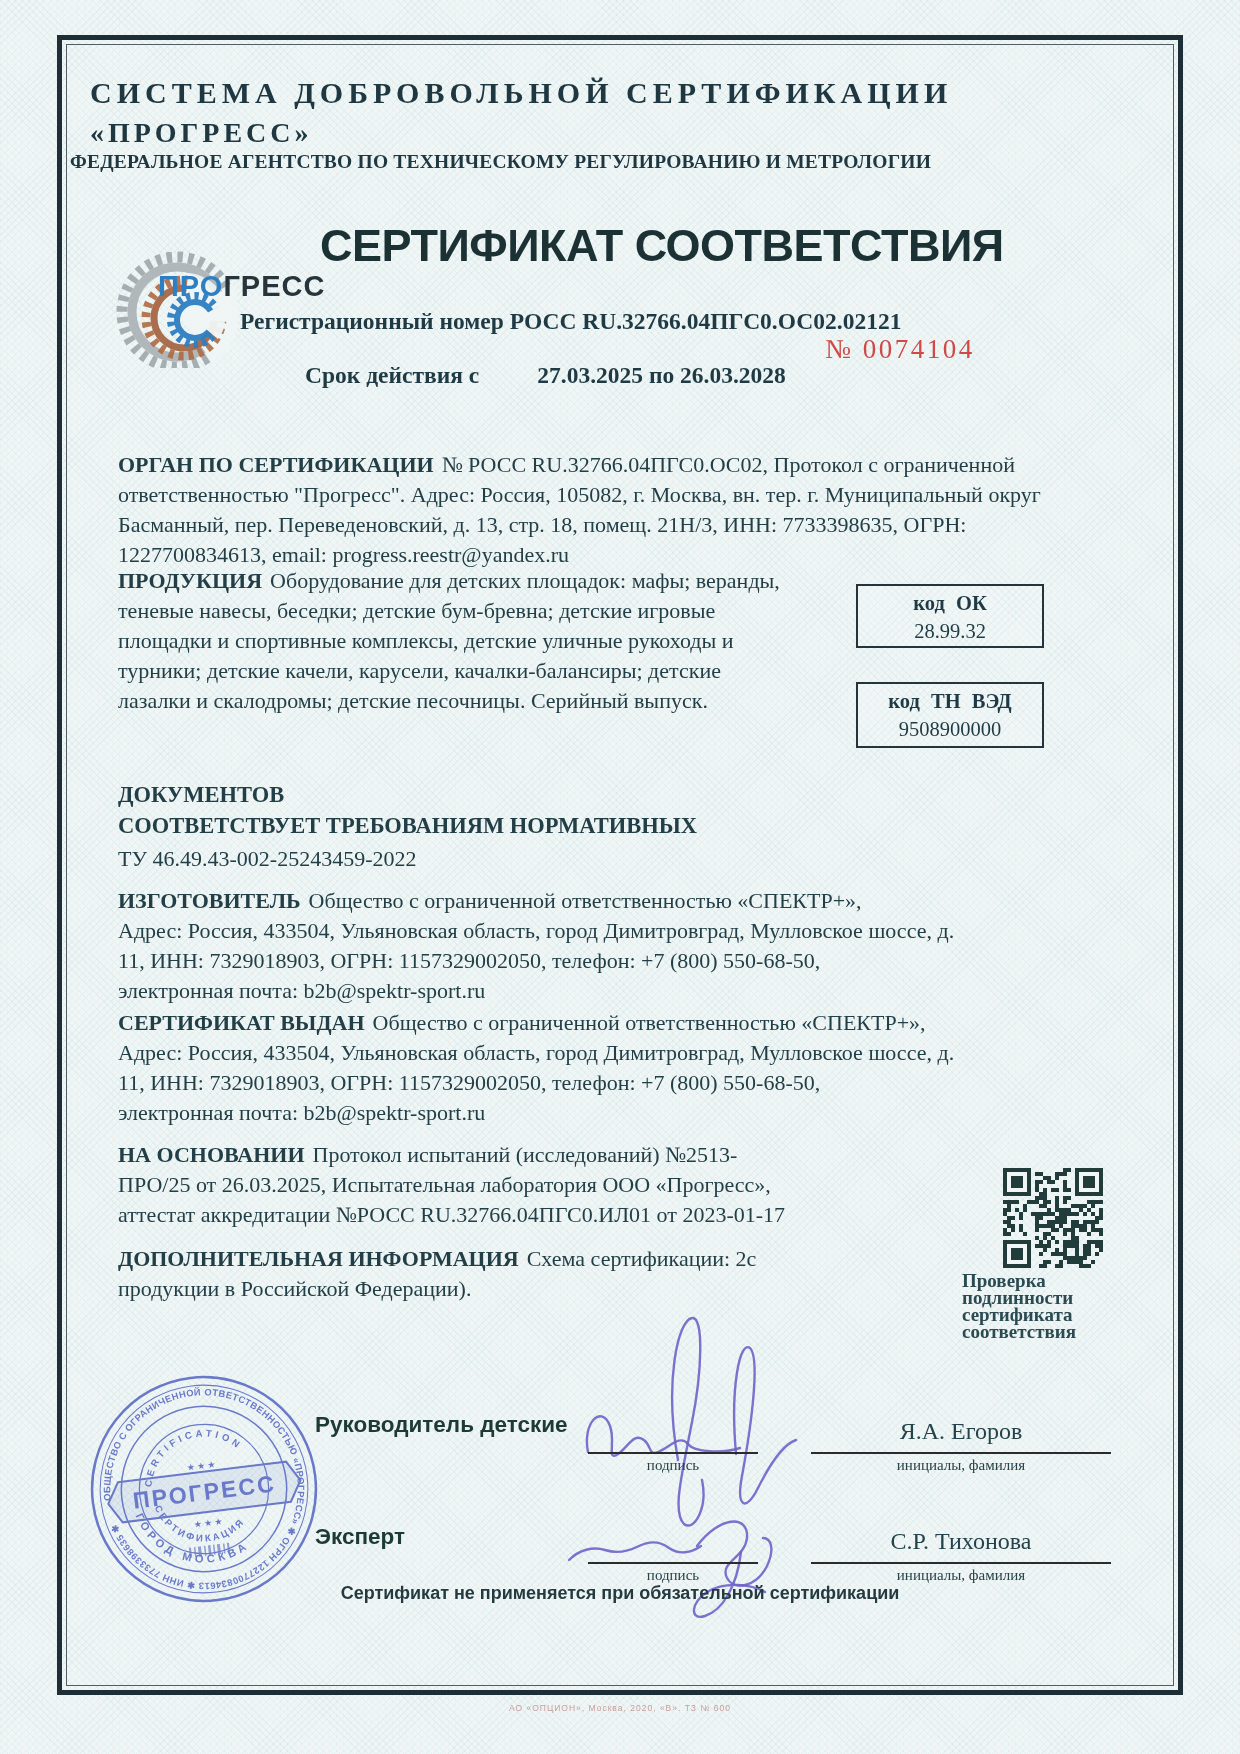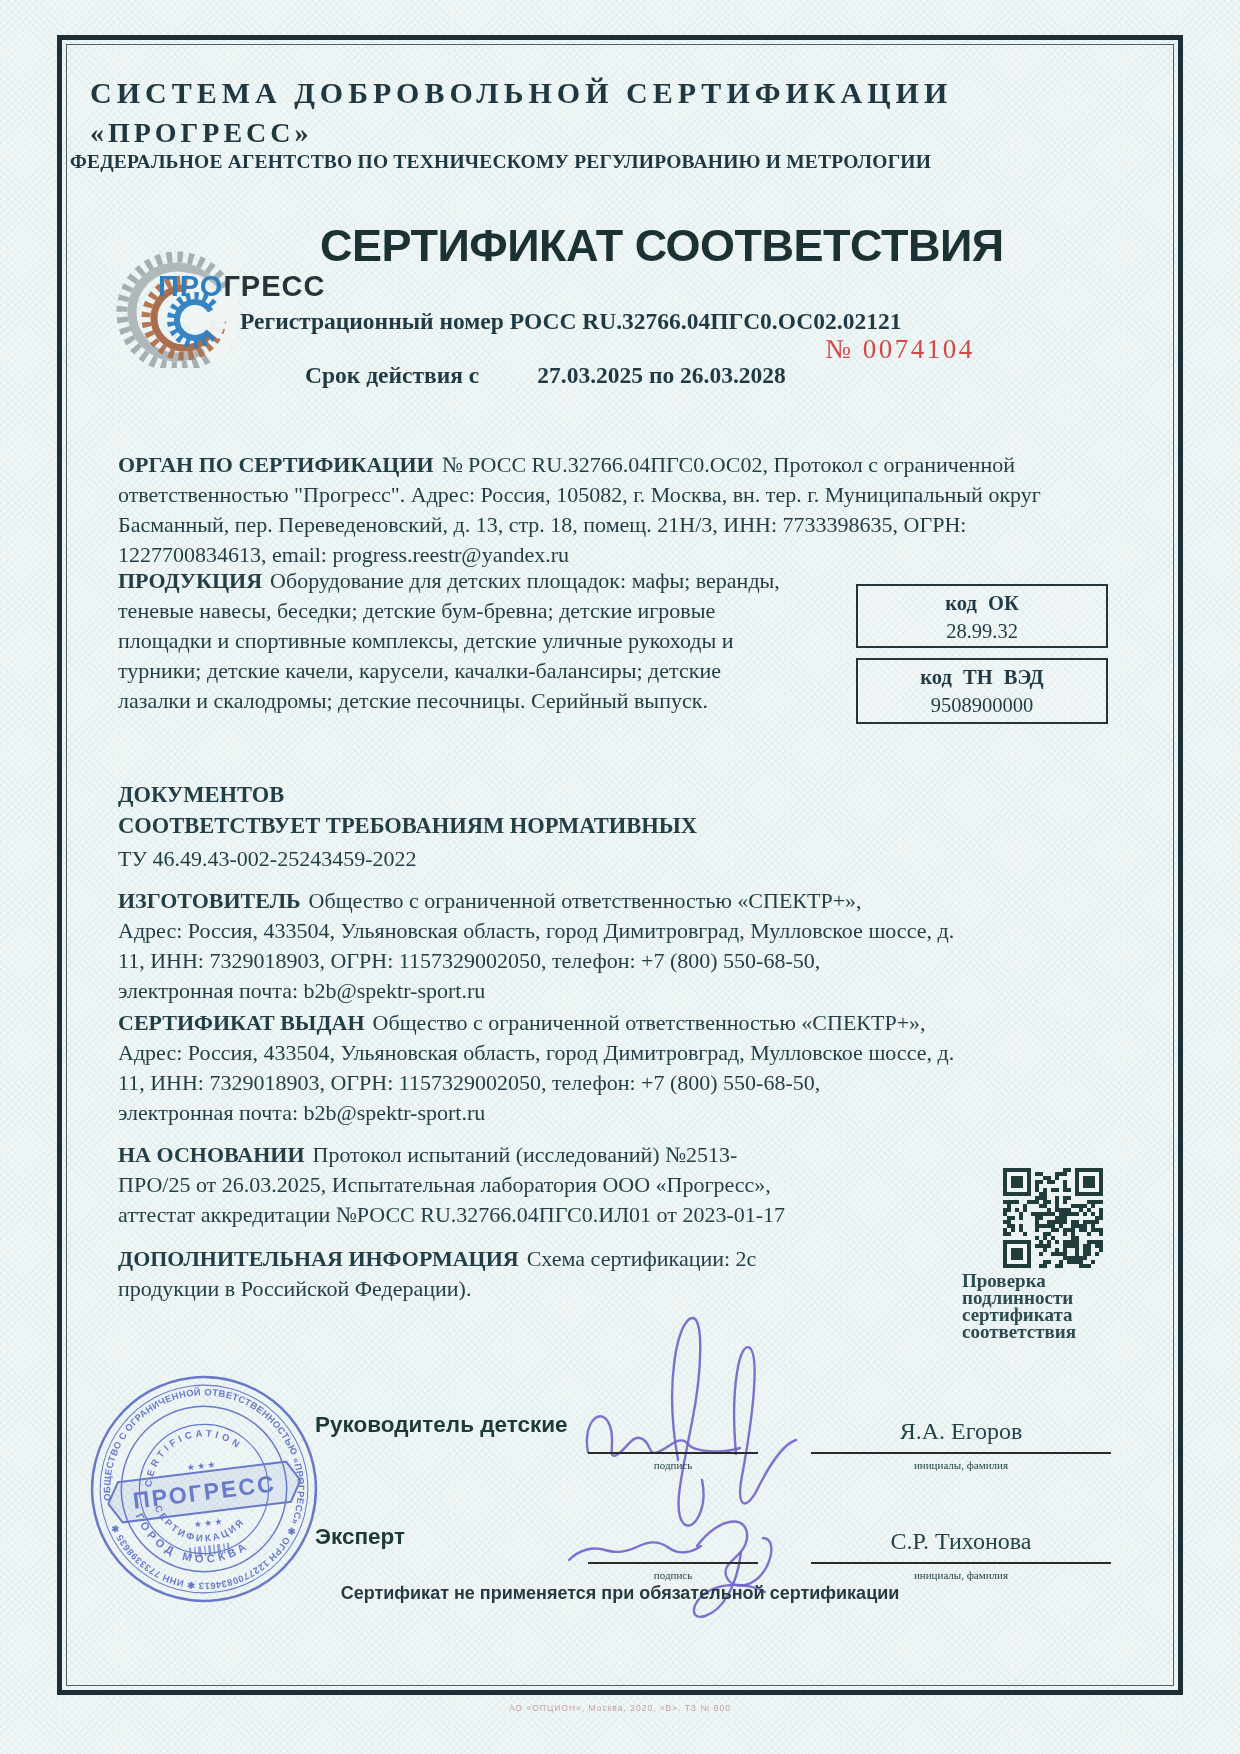--- a/index.html
+++ b/index.html
@@ -32,37 +32,37 @@
   }
   .regline{left:240px; top:308px; width:800px; font-weight:bold; font-size:23.5px; color:#1f3a44;}
   .serial{left:780px; top:334px; width:240px; font-size:27px; letter-spacing:2.5px; color:#cf4a47; text-align:center;}
   .validity{left:305px; top:362px; font-weight:bold; font-size:23.5px; color:#1f3a44;}
   .validity .gap{display:inline-block; width:58px;}
   .sec{left:118px; width:1010px; font-size:22px;}
   .ln{margin:0; line-height:30px;}
   .lead{font-weight:bold; margin-right:8px;}
   .headsec{font-weight:bold; font-size:22.5px; line-height:31px;}
   .codebox{
-    left:856px; width:252px; border:2px solid #23343c; box-sizing:border-box;
+    left:856px; width:188px; border:2px solid #23343c; box-sizing:border-box;
     text-align:center; font-size:20.5px; color:#1f3a44; padding-top:3px;
     background:rgba(255,255,255,.12);
   }
   .codebox .cl{font-weight:bold; word-spacing:6px; line-height:28px;}
   .codebox .cv{line-height:28px;}
   .qrcap{
     left:962px; top:1272px; width:180px; text-align:left;
     font-family:Liberation Serif, serif; font-weight:bold;
     font-size:19px; line-height:17px; color:#2c4a52;
   }
   .role{
     font-family:"Liberation Sans", sans-serif; font-weight:bold;
     font-size:22.5px; color:#1d3a35;
   }
   .sigline{border-top:2px solid #2b2b2b; height:0;}
-  .smallcap{font-size:11px; color:#28424a; text-align:center; line-height:16px;}
+  .smallcap{font-size:15px; color:#28424a; text-align:center; line-height:16px;}
   .signame{font-size:24px; color:#23424a; text-align:center;}
   .footnote{
     left:170px; top:1583px; width:900px; text-align:center;
     font-family:"Liberation Sans", sans-serif; font-weight:bold;
     font-size:18px; color:#253a40;
   }
   .printline{
     left:270px; top:1703px; width:700px; text-align:center;
     font-family:"Liberation Sans", sans-serif; font-size:8.5px;
     letter-spacing:1px; color:#c79e9e;
@@ -123,21 +123,21 @@
     <p class="ln">теневые навесы, беседки; детские бум-бревна; детские игровые</p>
     <p class="ln">площадки и спортивные комплексы, детские уличные рукоходы и</p>
     <p class="ln">турники; детские качели, карусели, качалки-балансиры; детские</p>
     <p class="ln">лазалки и скалодромы; детские песочницы. Серийный выпуск.</p>
   </div>
 
   <div class="abs codebox" style="top:584px; height:64px;">
     <div class="cl">код ОК</div>
     <div class="cv">28.99.32</div>
   </div>
-  <div class="abs codebox" style="top:658px; height:66px;">
+  <div class="abs codebox" style="top:682px; height:66px;">
     <div class="cl">код ТН ВЭД</div>
     <div class="cv">9508900000</div>
   </div>
 
   <div class="abs sec" style="top:779px;">
     <p class="ln headsec">ДОКУМЕНТОВ</p>
     <p class="ln headsec">СООТВЕТСТВУЕТ ТРЕБОВАНИЯМ НОРМАТИВНЫХ</p>
     <p class="ln" style="margin-top:3px;">ТУ 46.49.43-002-25243459-2022</p>
   </div>
 

